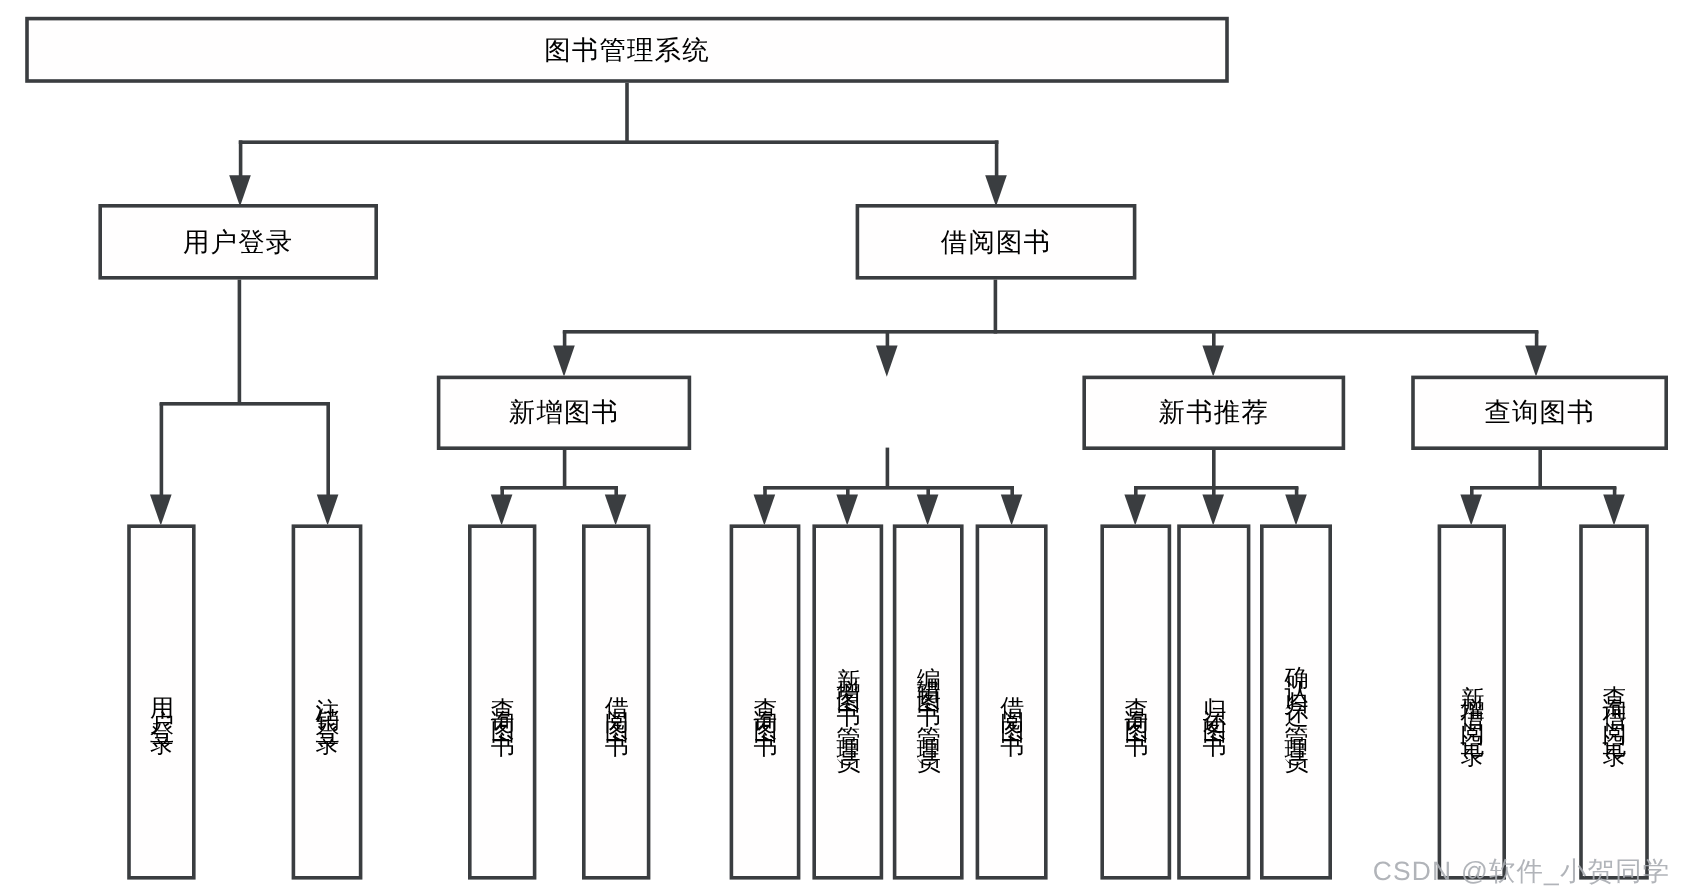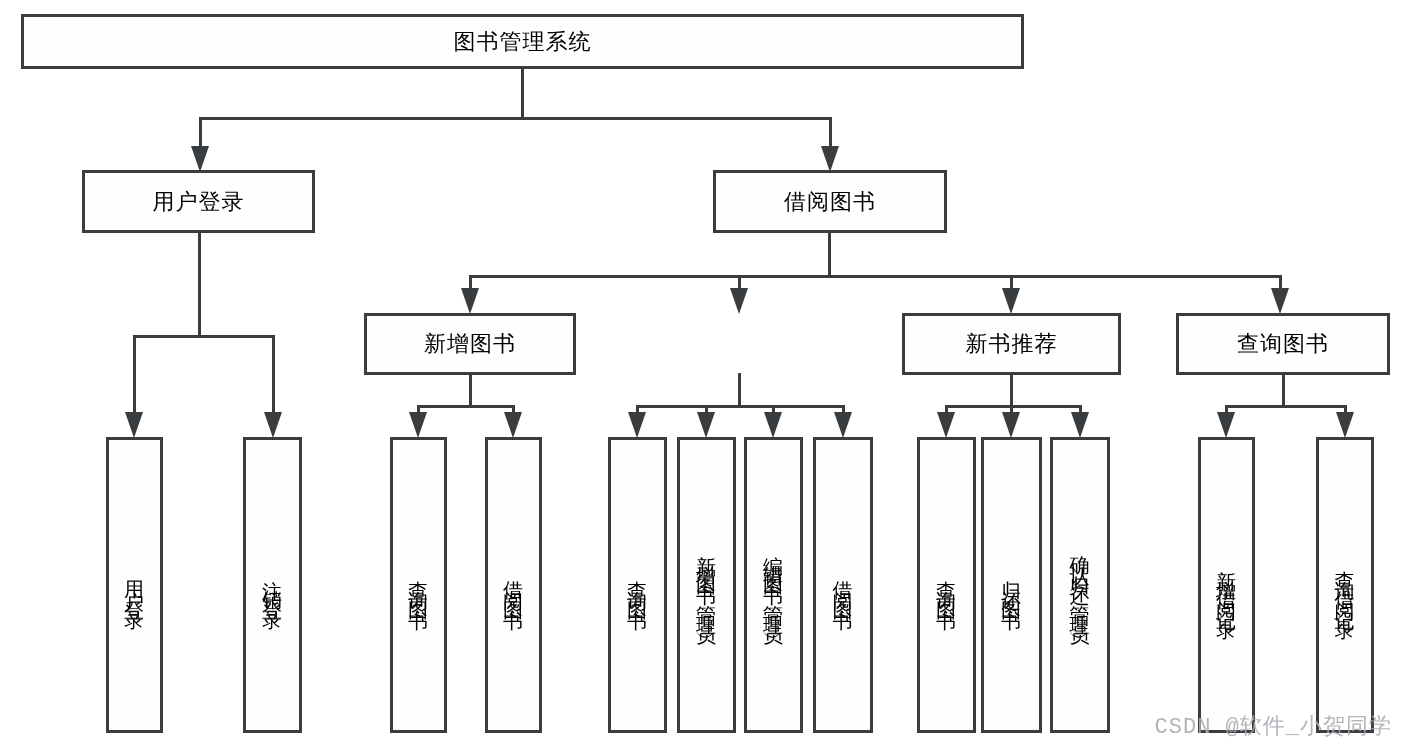--- a/index.html
+++ b/index.html
@@ -17,21 +17,21 @@
     writing-mode:vertical-rl;line-height:1;white-space:normal;
   }
   .cline{position:absolute;background:#3a3d40;}
   .tri{
     position:absolute;width:0;height:0;
     border-left:9px solid transparent;border-right:9px solid transparent;
     border-top:26px solid #3a3d40;
   }
   .watermark{
     position:absolute;right:13px;top:711px;z-index:5;
-    color:rgba(168,172,177,0.9);font-size:22px;letter-spacing:1px;white-space:nowrap;font-family:Liberation Mono, monospace;
+    color:rgba(168,172,177,0.9);font-size:22px;letter-spacing:1px;white-space:nowrap;
   }
 </style>
 </head>
 <body>
 
 <div id="stage">
   <div class="watermark">CSDN @软件_小贺同学</div>
 <div class="cline" style="left: 520.5px; top: 67px; width: 3px; height: 52px;"></div>
     <div class="cline" style="left: 198.5px; top: 116.5px; width: 633px; height: 3px;"></div>
     <div class="cline" style="left: 197.5px; top: 231px; width: 3px; height: 105px;"></div>

